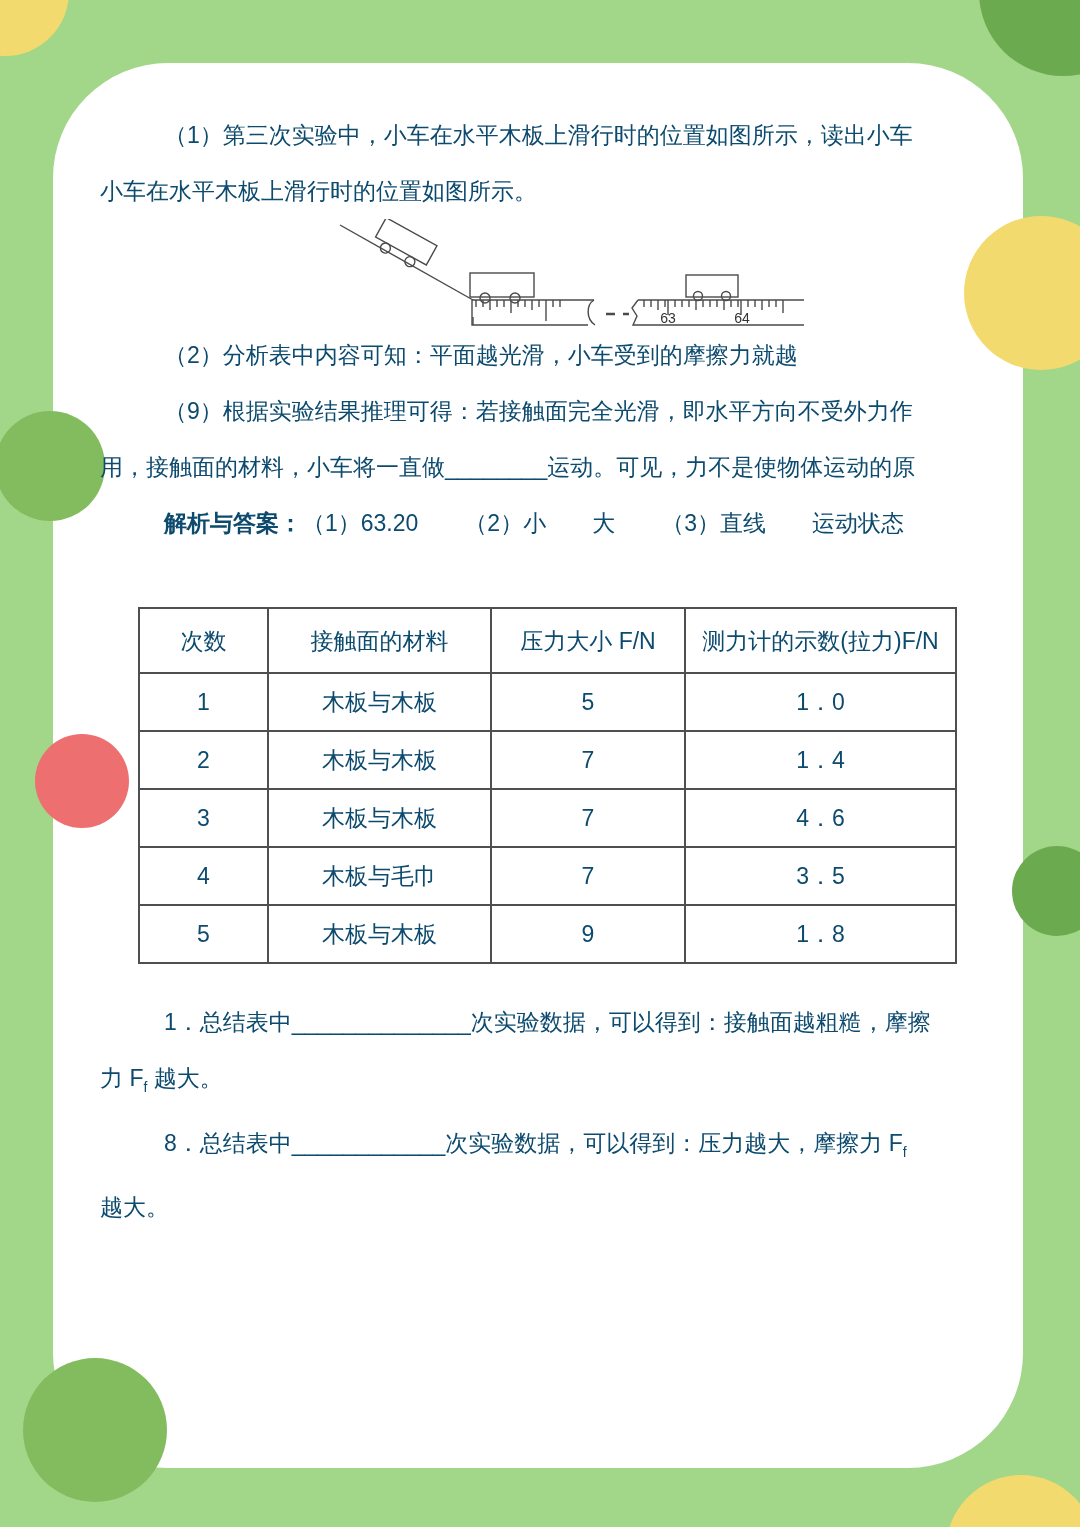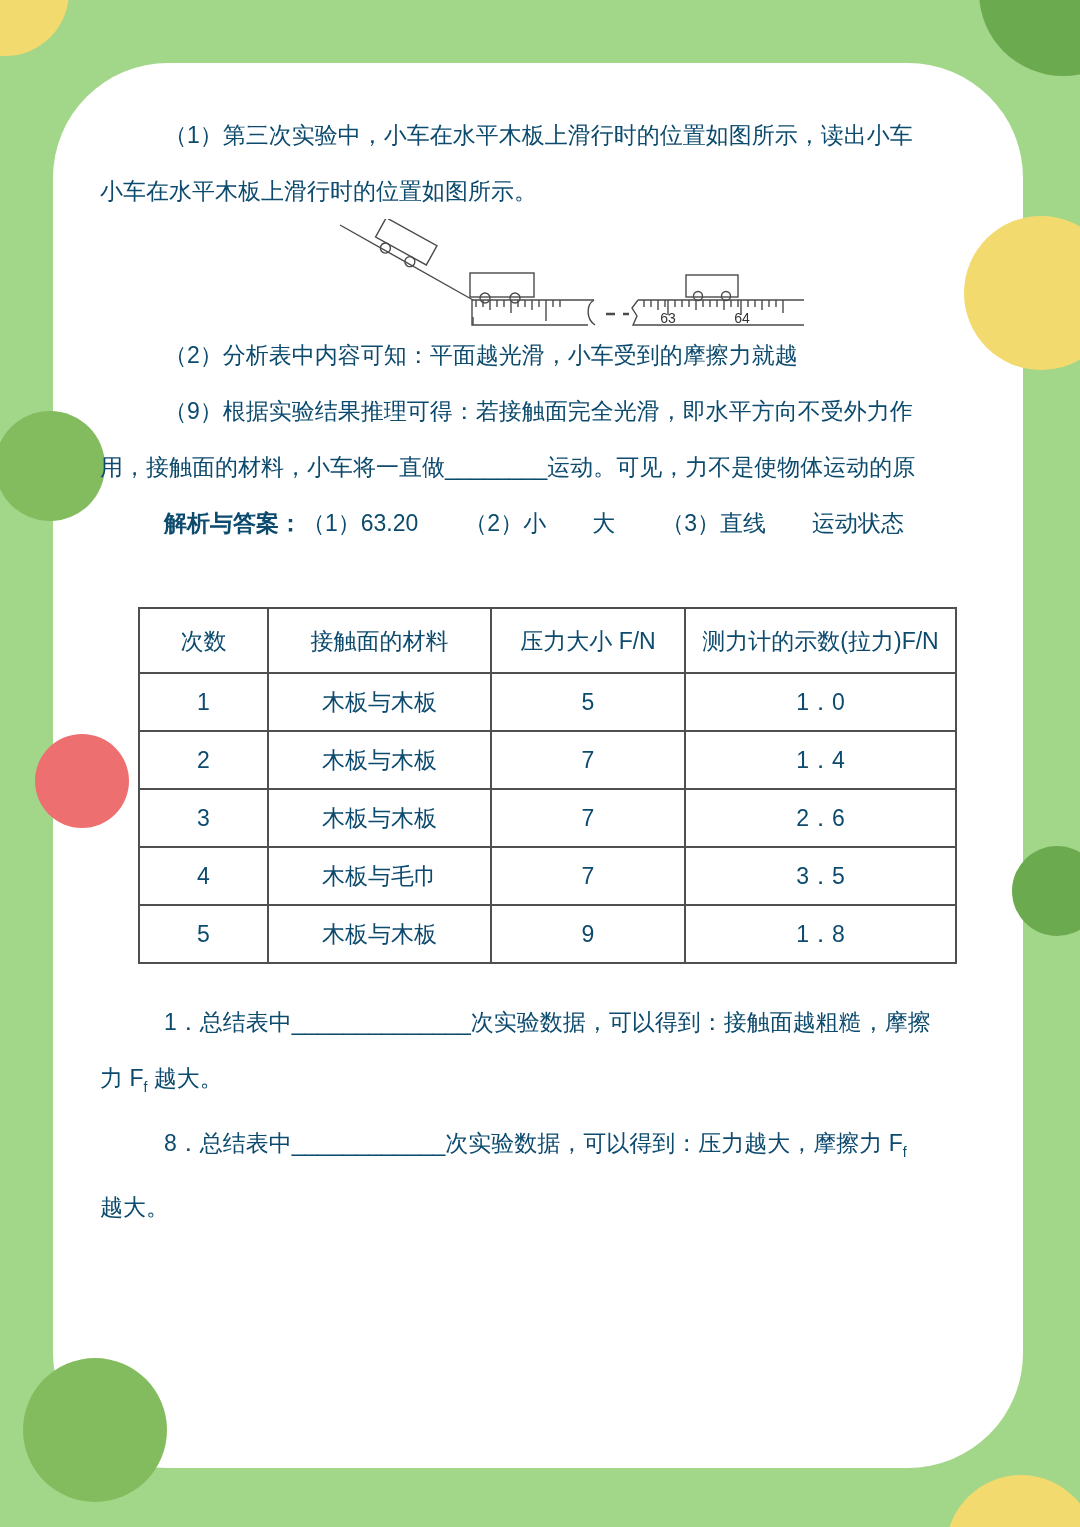--- a/index.html
+++ b/index.html
@@ -169,21 +169,21 @@
             <tr>
               <td>2</td>
               <td>木板与木板</td>
               <td>7</td>
               <td>1．4</td>
             </tr>
             <tr>
               <td>3</td>
               <td>木板与木板</td>
               <td>7</td>
-              <td>2．6</td>
+              <td>4．6</td>
             </tr>
             <tr>
               <td>4</td>
               <td>木板与毛巾</td>
               <td>7</td>
               <td>3．5</td>
             </tr>
             <tr>
               <td>5</td>
               <td>木板与木板</td>

